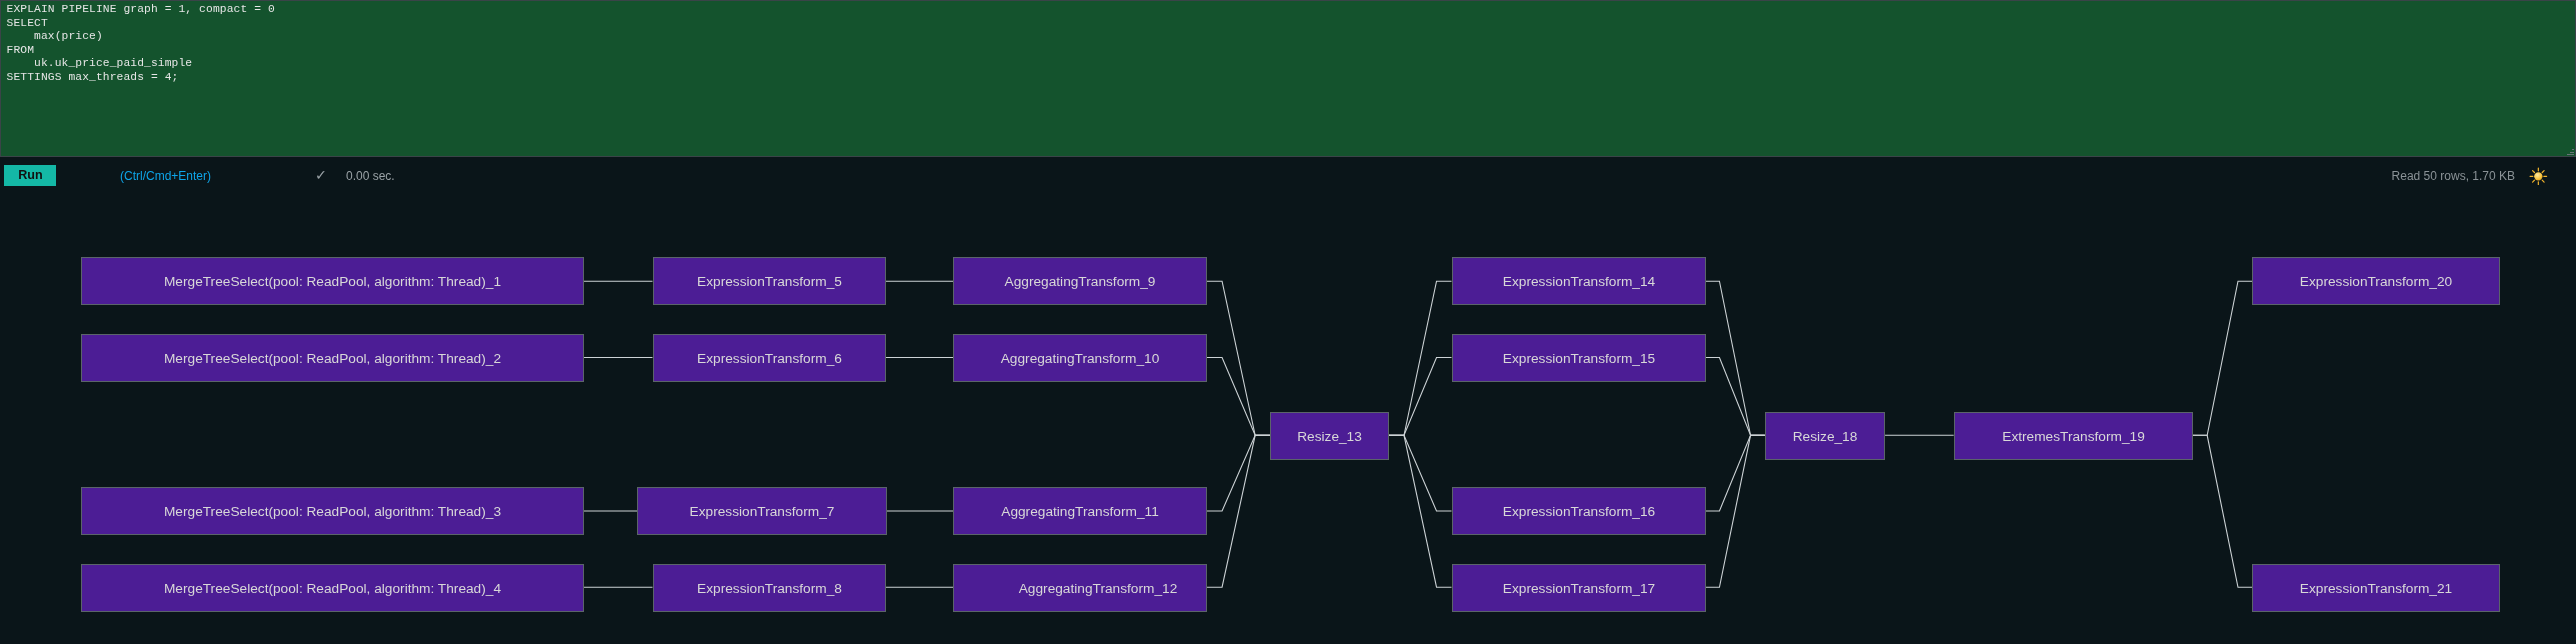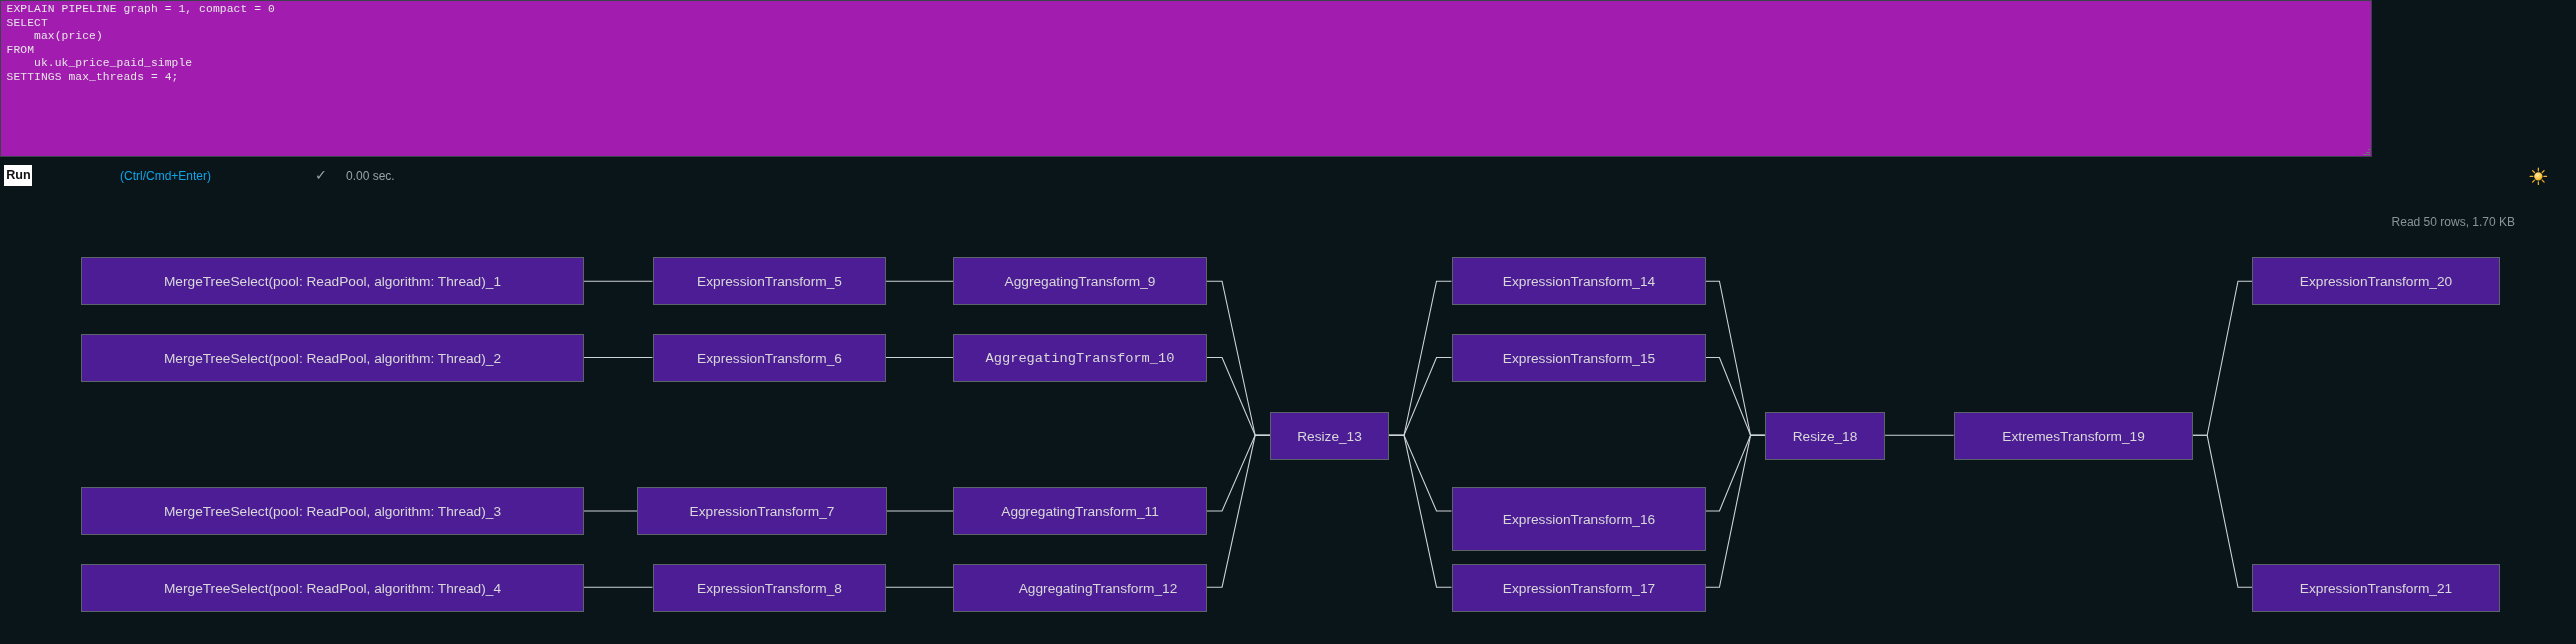--- a/index.html
+++ b/index.html
@@ -13,23 +13,23 @@
     overflow: hidden;
     font-family: "Liberation Sans", sans-serif;
     color: #d0d0d0;
   }
 
   
   #sql-editor {
     position: absolute;
     left: 0;
     top: 0;
-    width: 2372px;
+    width: 2576px;
     height: 157px;
-    background: #a21caf;
+    background: #14532d;
     border: 0.5px solid #3a4448;
     box-sizing: border-box;
     padding: 2.2px 5.5px 0 5.5px;
   }
   #sql-text {
     margin: 0;
     font-family: "Liberation Mono", "DejaVu Sans Mono", monospace;
     font-size: 11.3px;
     line-height: 13.5px;
     color: #e6e6e6;
@@ -58,23 +58,23 @@
     position: absolute;
     left: 0;
     top: 160px;
     width: 2576px;
     height: 31px;
   }
   #run-button {
     position: absolute;
     left: 4.4px;
     top: 5px;
-    width: 28px;
+    width: 52px;
     height: 21px;
-    background: #ffffff;
+    background: #14b8a6;
     color: #111111;
     border: none;
     font-family: "Liberation Sans", sans-serif;
     font-size: 12.6px;
     font-weight: bold;
     line-height: 21px;
     text-align: center;
     cursor: pointer;
     padding: 0;
   }
@@ -102,21 +102,20 @@
     color: #9aa2a6;
     white-space: nowrap;
   }
   #read-stats {
     position: absolute;
     right: 61px;
     top: 8.8px;
     font-size: 12px;
     color: #8b9397;
     white-space: nowrap;
-    margin-top: 46px;
   }
   #theme-toggle {
     position: absolute;
     right: 28.5px;
     top: 6.6px;
     width: 18.7px;
     height: 18.7px;
     cursor: pointer;
   }
 
@@ -244,39 +243,39 @@
       </div>
       <div class="graph-node" style="left: 637px; top: 296px; width: 250px; height: 48px;">
         <span>ExpressionTransform_7</span>
       </div>
       <div class="graph-node" style="left: 653px; top: 373px; width: 233px; height: 48px;">
         <span>ExpressionTransform_8</span>
       </div>
       <div class="graph-node" style="left: 953px; top: 66px; width: 254px; height: 48px;">
         <span>AggregatingTransform_9</span>
       </div>
-      <div class="graph-node" style="left: 953px; top: 143px; width: 254px; height: 48px; font-family: Liberation Mono, monospace;">
+      <div class="graph-node" style="left: 953px; top: 143px; width: 254px; height: 48px;">
         <span>AggregatingTransform_10</span>
       </div>
       <div class="graph-node" style="left: 953px; top: 296px; width: 254px; height: 48px;">
         <span>AggregatingTransform_11</span>
       </div>
       <div class="graph-node" style="left: 953px; top: 373px; width: 254px; height: 48px; padding-left: 36px;">
         <span>AggregatingTransform_12</span>
       </div>
       <div class="graph-node" style="left: 1270px; top: 221px; width: 119px; height: 48px;">
         <span>Resize_13</span>
       </div>
       <div class="graph-node" style="left: 1452px; top: 66px; width: 254px; height: 48px;">
         <span>ExpressionTransform_14</span>
       </div>
       <div class="graph-node" style="left: 1452px; top: 143px; width: 254px; height: 48px;">
         <span>ExpressionTransform_15</span>
       </div>
-      <div class="graph-node" style="left: 1452px; top: 296px; width: 254px; height: 64px;">
+      <div class="graph-node" style="left: 1452px; top: 296px; width: 254px; height: 48px;">
         <span>ExpressionTransform_16</span>
       </div>
       <div class="graph-node" style="left: 1452px; top: 373px; width: 254px; height: 48px;">
         <span>ExpressionTransform_17</span>
       </div>
       <div class="graph-node" style="left: 1765px; top: 221px; width: 120px; height: 48px;">
         <span>Resize_18</span>
       </div>
       <div class="graph-node" style="left: 1954px; top: 221px; width: 239px; height: 48px;">
         <span>ExtremesTransform_19</span>

